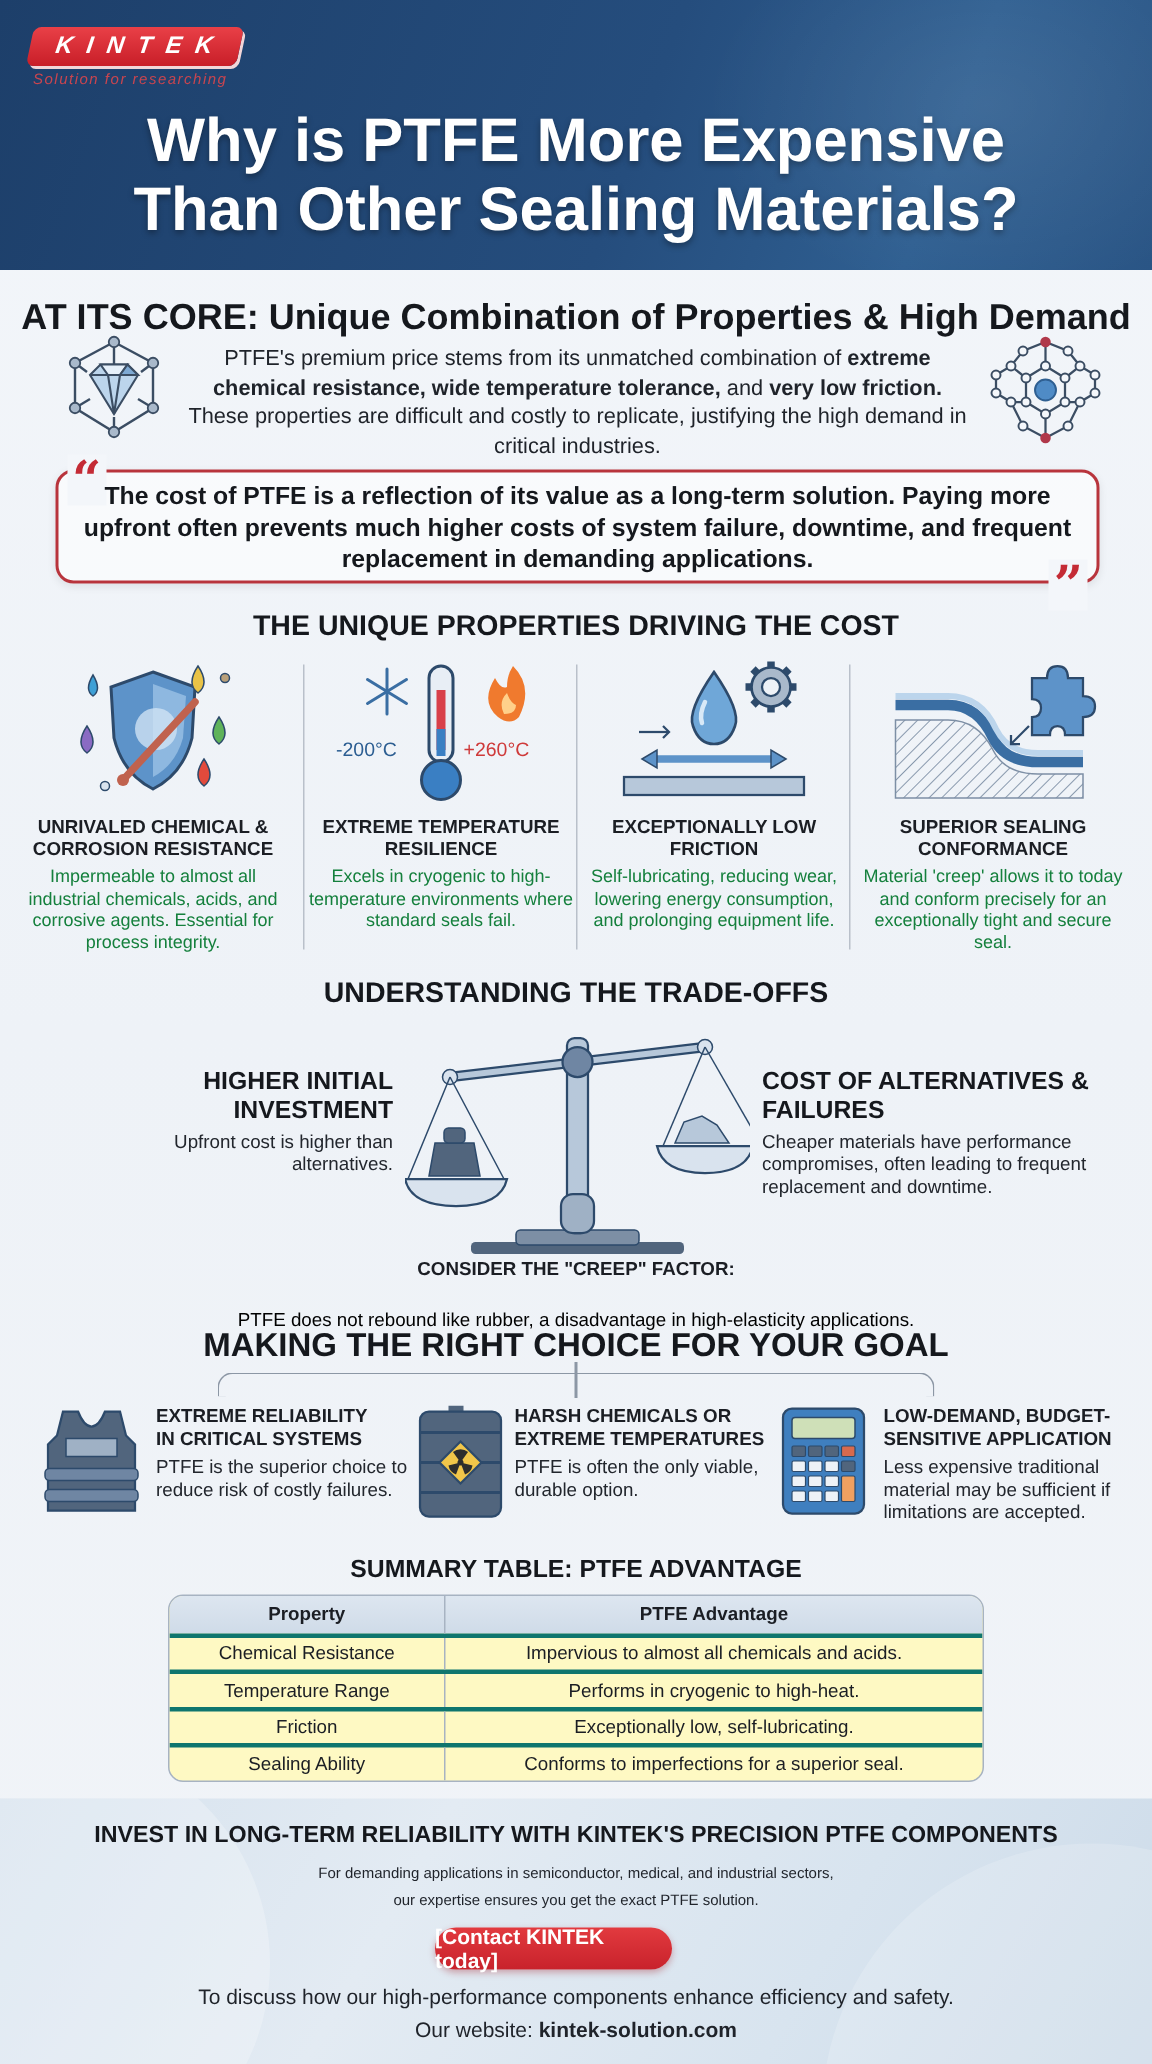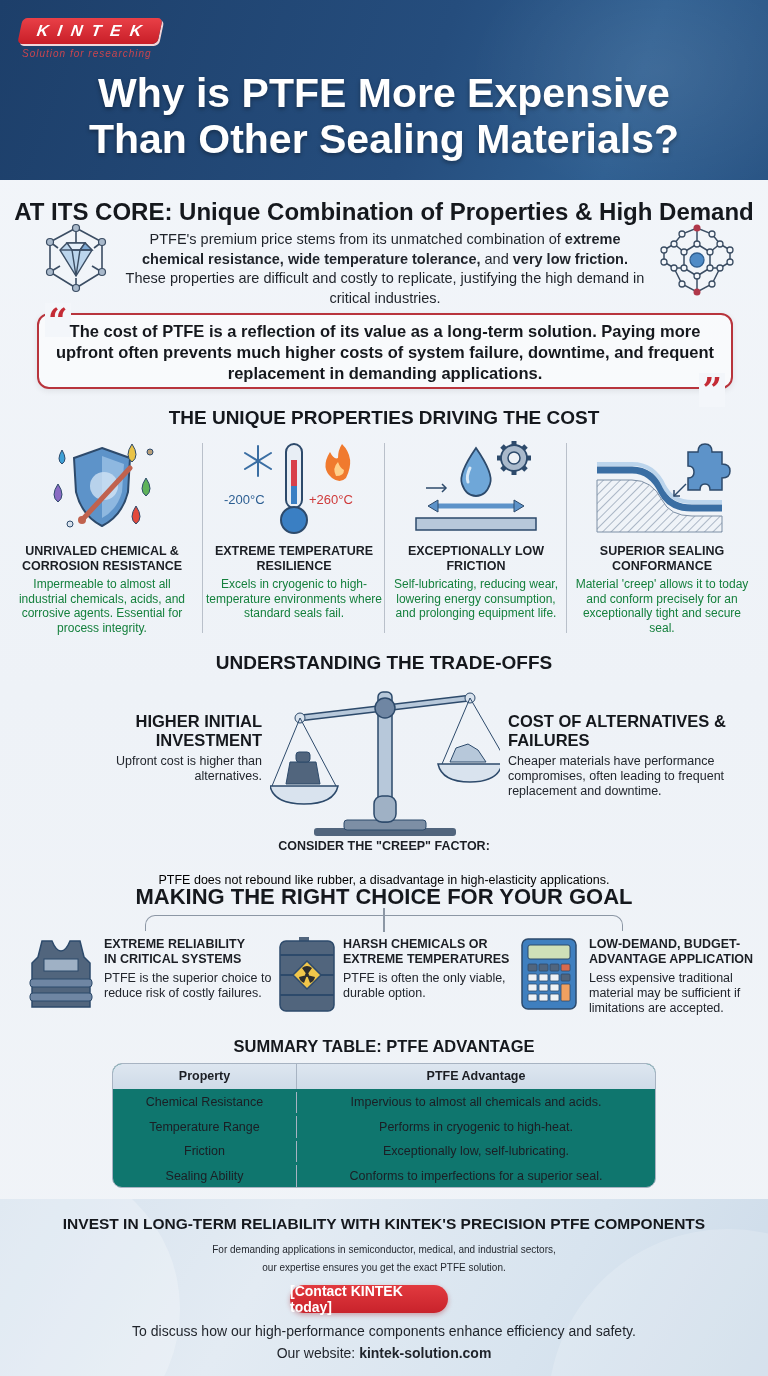--- a/index.html
+++ b/index.html
@@ -115,21 +115,21 @@
   .choice-item { position: absolute; top: 937px; }
   .choice-icon { position: absolute; left: 0; top: 0; }
   .choice-heading { font-weight: bold; font-size: 12.5px; line-height: 15px; color: #1b1e24; }
   .choice-desc { margin-top: 4px; font-size: 12.5px; line-height: 15px; color: #22262d; }
 
   
   .table-title { top: 1037px; font-size: 16.5px; }
   .summary-table {
     position: absolute; left: 112px; top: 1063px; width: 544px;
     border: 1px solid #a7b3c2; border-radius: 10px; overflow: hidden;
-    background: #0f766e;
+    background: #fef9c3;
   }
   .t-row { display: flex; height: 24.5px; border-top: 3px solid #0f766e; }
   .t-row:first-child { border-top: none; }
   .t-head { background: linear-gradient(180deg, #dde6f0, #cfdbe8); }
   .t-cell { display: flex; align-items: center; justify-content: center; font-size: 12.5px; color: #1b1e24; }
   .t-cell.c1 { width: 184px; border-right: 1px solid #a7b3c2; }
   .t-cell.c2 { flex: 1; }
   .t-head .t-cell { font-weight: bold; }
 
   
@@ -464,21 +464,21 @@
         <rect x="8" y="57" width="9" height="7" rx="1"></rect>
           <rect x="19" y="57" width="9" height="7" rx="1"></rect>
           <rect x="30" y="57" width="9" height="7" rx="1"></rect>
       </g>
       <rect x="41" y="37" width="9" height="7" rx="1" fill="#51657d" stroke="#2d4a6b" stroke-width="0.8"></rect>
       <rect x="41" y="47" width="9" height="17" rx="1" fill="#f0a060" stroke="#2d4a6b" stroke-width="0.8"></rect>
     </svg>
     <div style="position:absolute; left:69px; top:0; width:180px;">
       <div class="choice-heading">
         <div>LOW-DEMAND, BUDGET-</div>
-        <div>ADVANTAGE APPLICATION</div>
+        <div>SENSITIVE APPLICATION</div>
       </div>
       <div class="choice-desc">Less expensive traditional material may be sufficient if limitations are accepted.</div>
     </div>
   </div>
 
   <div class="section-title table-title">SUMMARY TABLE: PTFE ADVANTAGE</div>
   <div class="summary-table">
     <div class="t-row t-head">
       <div class="t-cell c1">Property</div>
       <div class="t-cell c2">PTFE Advantage</div>

